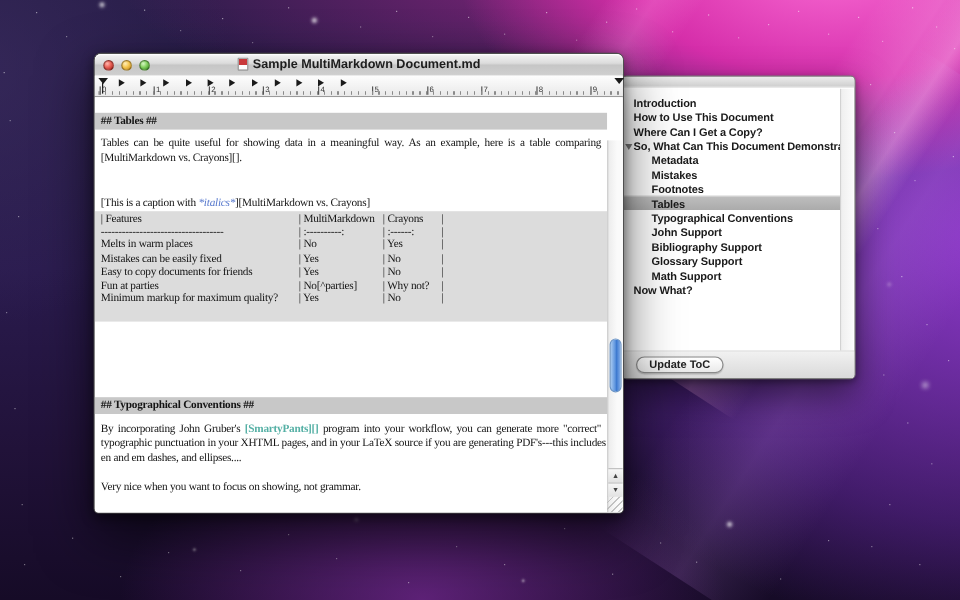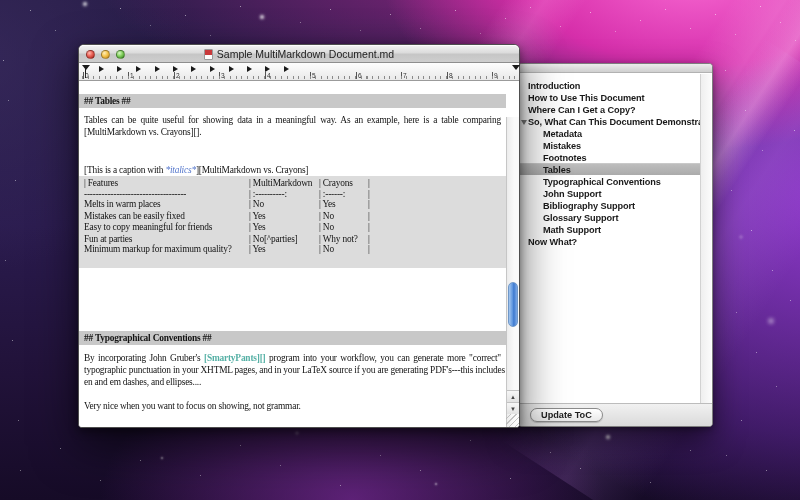--- a/index.html
+++ b/index.html
@@ -54,21 +54,21 @@
   .window{ position:absolute; left:78px; top:44px; width:442px; height:384px;
     border:1px solid #4e4e4e; border-radius:6px 6px 4px 4px; background:#fff; z-index:5;
     box-shadow:0 18px 45px rgba(0,0,0,.6), 0 3px 10px rgba(0,0,0,.45); }
   .titlebar{ position:absolute; left:0; top:0; right:0; height:18px; border-radius:5px 5px 0 0;
     background:linear-gradient(180deg,#f4f4f4 0%,#dcdcdc 45%,#c6c6c6 55%,#cecece 100%);
     border-bottom:1px solid #8e8e8e; box-shadow:inset 0 1px 0 rgba(255,255,255,.8); }
   .tl{ position:absolute; top:5px; width:9px; height:9px; border-radius:50%; border:1px solid rgba(0,0,0,.3); }
   .tl.red{ left:7px;  background:radial-gradient(circle at 35% 30%, #ffb9b0, #ee6a5f 40%, #c23a31 75%, #8f231e); }
   .tl.yellow{ left:22px; background:radial-gradient(circle at 35% 30%, #ffeebb, #f6c64f 45%, #d1992b 80%); }
   .tl.green{ left:37px; background:radial-gradient(circle at 35% 30%, #d7f6c5, #84d15f 45%, #4c9a33 80%); }
-  .title{ position:absolute; left:60px; right:60px; top:3px; text-align:center; font-size:10.5px; font-weight:normal;
+  .title{ position:absolute; left:60px; right:60px; top:3px; text-align:center; font-size:10.5px; font-weight:bold;
     color:#1d1d1d; white-space:nowrap; overflow:hidden; }
   .doc-icon{ display:inline-block; width:9px; height:11px; margin-right:4px; vertical-align:-2px;
     background:linear-gradient(180deg,#c9393b 0 5px,#fdfdfd 5px); border:1px solid #9a9a9a; border-radius:1px; }
   
   .ruler{ position:absolute; left:0; top:18px; right:0; height:18px;
     background:linear-gradient(180deg,#fdfdfd,#e9e9e9); border-bottom:1px solid #9b9b9b; }
   .ruler-ticks{ position:absolute; left:3px; right:2px; bottom:1px; height:3px;
     background:repeating-linear-gradient(90deg,#8a8a8a 0 1px, transparent 1px 5.69px); }
   .rnum{ position:absolute; bottom:1px; font-size:6.5px; color:#333; line-height:7px;
     border-left:1px solid #555; padding-left:1px; height:7px; }
@@ -97,21 +97,21 @@
     background:linear-gradient(90deg,#ececec,#fafafa 60%); border-left:1px solid #c6c6c6; }
   .vthumb{ position:absolute; left:1px; right:1px; top:165px; height:45px; border-radius:6px;
     border:1px solid #6f97c7;
     background:linear-gradient(90deg,#a6c8f0 0%,#5e95de 45%,#3d79cf 60%,#7fabe8 100%); }
   .sb-btn{ position:absolute; left:0; right:0; height:12px; color:#444; font-size:6px; line-height:12px;
     text-align:center; border-top:1px solid #c2c2c2; background:linear-gradient(180deg,#f6f6f6,#e2e2e2); }
   .sb-up{ bottom:25px; } .sb-dn{ bottom:13px; }
   .grip{ position:absolute; right:0; bottom:0; width:13px; height:13px; border-radius:0 0 3px 0;
     background:repeating-linear-gradient(135deg, transparent 0 3px, #b5b5b5 3px 4px); opacity:.8; }
   
-  .panel{ position:absolute; left:518px; top:63px; width:195px; height:364px; z-index:3;
+  .panel{ position:absolute; left:518px; top:63px; width:195px; height:253px; z-index:3;
     border:1px solid #7d7d7d; border-radius:4px; background:#fff;
     box-shadow:0 12px 30px rgba(0,0,0,.55), 0 2px 6px rgba(0,0,0,.35); }
   .panel-strip{ position:absolute; left:0; top:0; right:0; height:9px; border-radius:3px 3px 0 0;
     background:linear-gradient(180deg,#ececec,#cfcfcf); border-bottom:1px solid #b2b2b2; }
   .toc-list{ position:absolute; left:1px; right:12px; top:10px; bottom:23px; background:#fff; overflow:hidden; }
   .toc-scroll{ position:absolute; right:1px; top:10px; bottom:23px; width:11px;
     background:linear-gradient(90deg,#efefef,#fbfbfb); border-left:1px solid #d2d2d2; }
   .toc-row{ position:absolute; left:0; right:0; height:12px; font-size:9.2px; font-weight:bold;
     letter-spacing:-0.1px; color:#1a1a1a; line-height:12px; white-space:nowrap; }
   .lv0{ padding-left:8px; } .lv1{ padding-left:23px; }
@@ -227,21 +227,21 @@
           <span class="tc3">| Yes</span>
           <span class="tc4">|</span>
         </div>
       <div class="trow" style="top:130px">
           <span class="tc1">Mistakes can be easily fixed</span>
           <span class="tc2">| Yes</span>
           <span class="tc3">| No</span>
           <span class="tc4">|</span>
         </div>
       <div class="trow" style="top:141px">
-          <span class="tc1">Easy to copy meaningful for friends</span>
+          <span class="tc1">Easy to copy documents for friends</span>
           <span class="tc2">| Yes</span>
           <span class="tc3">| No</span>
           <span class="tc4">|</span>
         </div>
       <div class="trow" style="top:153px">
           <span class="tc1">Fun at parties</span>
           <span class="tc2">| No[^parties]</span>
           <span class="tc3">| Why not?</span>
           <span class="tc4">|</span>
         </div>

